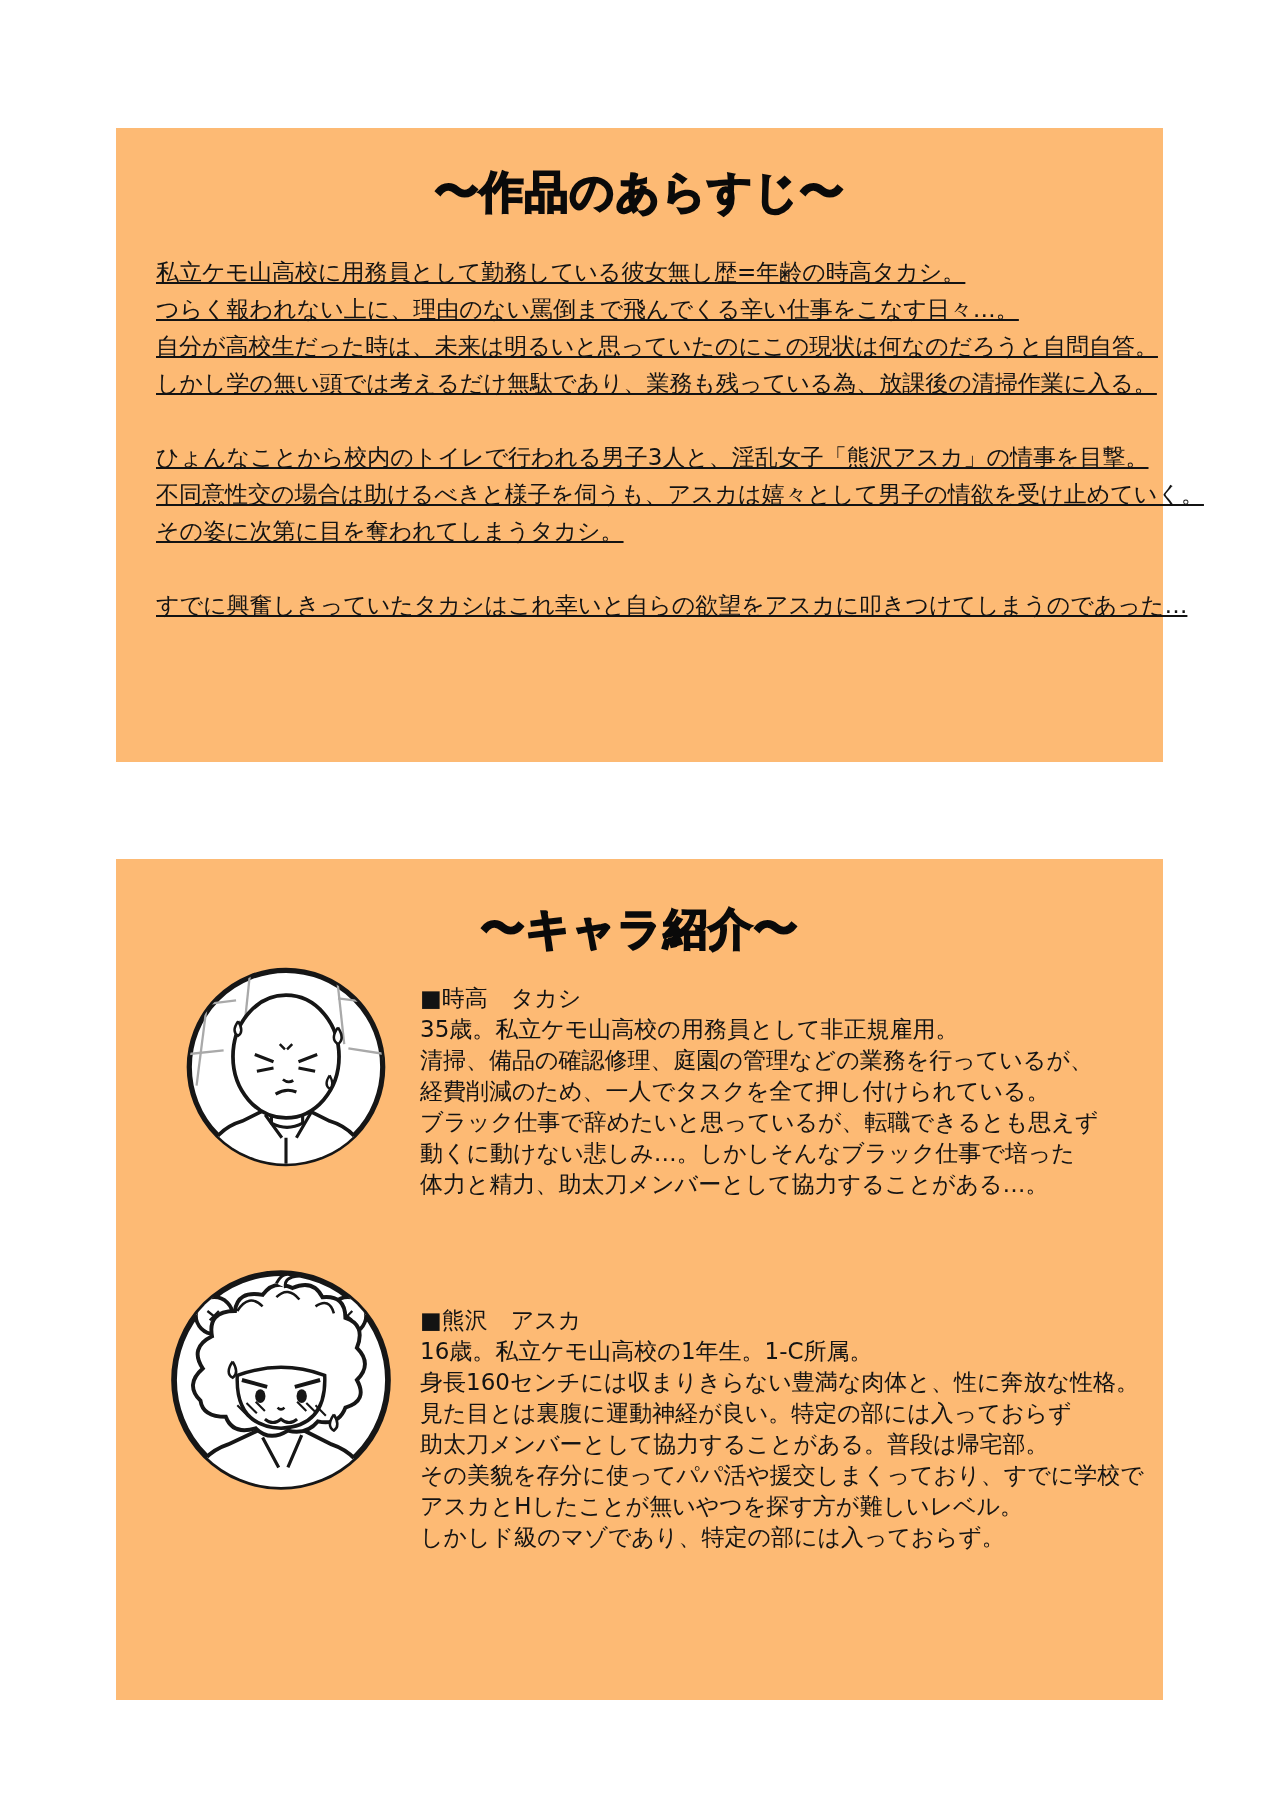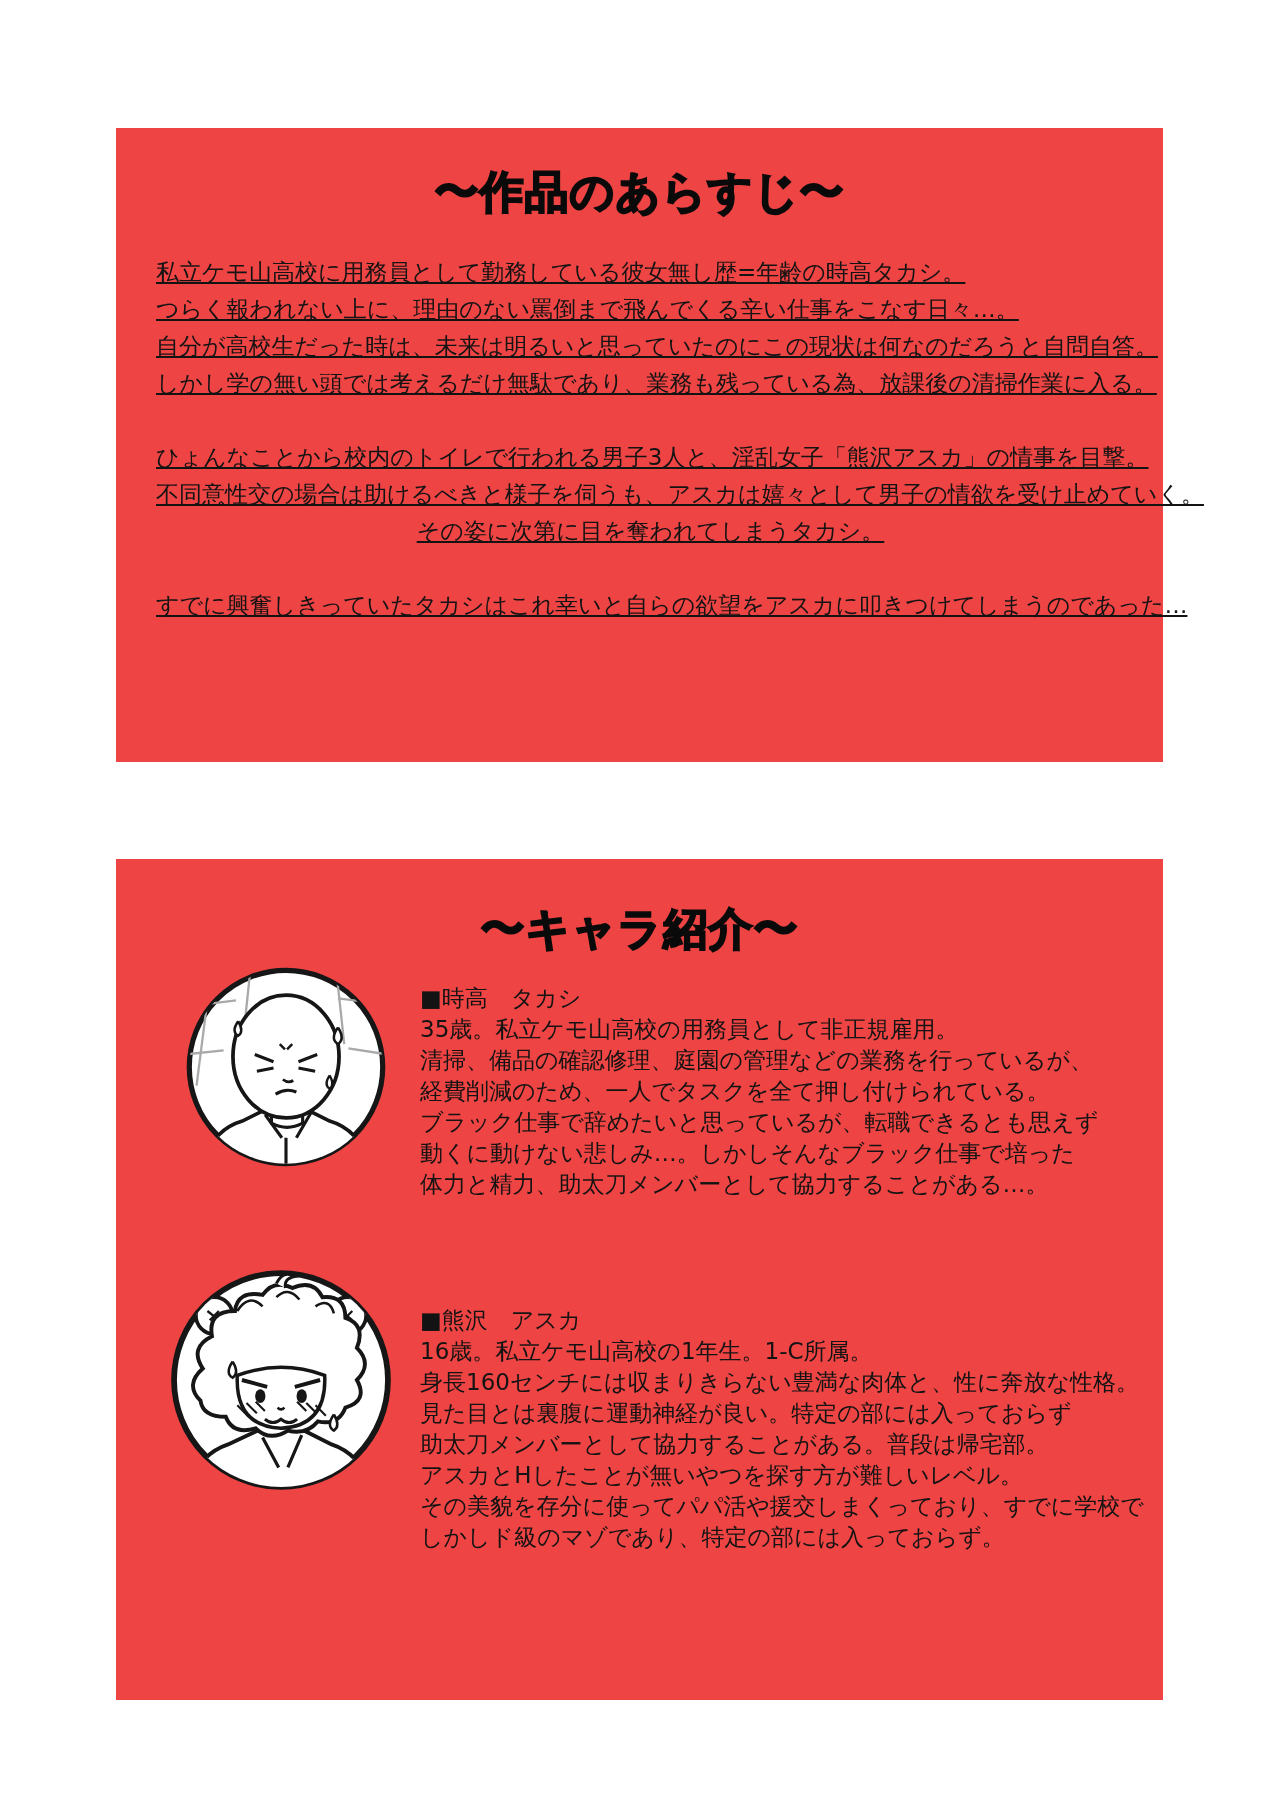--- a/index.html
+++ b/index.html
@@ -4,40 +4,40 @@
 <style>
   html,body { margin:0; padding:0; }
   body {
     width:1280px; height:1807px; position:relative;
     background:#ffffff; color:#131313;
     font-family:"DejaVu Sans", sans-serif;
     overflow:hidden;
   }
   .panel {
     position:absolute; left:116px; width:1047px;
-    background:#ef4444;
+    background:#fdba74;
   }
   #panel-synopsis   { top:128px;  height:634px; }
   #panel-characters { top:859px;  height:841px; }
 
   .panel-title {
     text-align:center; font-weight:bold; font-size:44px; line-height:52px;
     letter-spacing:1px; color:#0a0a0a;
     -webkit-text-stroke:2px #0a0a0a;
     white-space:nowrap;
   }
   #panel-synopsis .panel-title   { margin-top:38px; }
   #panel-characters .panel-title { margin-top:44px; }
 
   .synopsis-body {
     margin-top:36px; padding:0 18px 0 40px;
     font-size:23px; line-height:37px;text-decoration:underline;
   }
   .para { margin:0; }
-  .para + .para { margin-top:37px;text-align:center; }
+  .para + .para { margin-top:37px; }
   .tline { white-space:nowrap; }
 
   .char-entry-portrait {
     position:absolute; border-radius:50%;
   }
   #portrait-takashi { left:66px;  top:104px; width:208px; height:208px; }
   #portrait-asuka   { left:50px;  top:406px; width:230px; height:230px; }
 
   .char-text {
     position:absolute; left:304px;
@@ -166,18 +166,18 @@
     </svg>
   </div>
 
   <div class="char-text" id="char-text-asuka">
     <div class="char-name">■熊沢　アスカ</div>
     <div>
         <div class="tline">16歳。私立ケモ山高校の1年生。1-C所属。</div>
         <div class="tline">身長160センチには収まりきらない豊満な肉体と、性に奔放な性格。</div>
         <div class="tline">見た目とは裏腹に運動神経が良い。特定の部には入っておらず</div>
         <div class="tline">助太刀メンバーとして協力することがある。普段は帰宅部。</div>
+        <div class="tline">その美貌を存分に使ってパパ活や援交しまくっており、すでに学校で</div>
         <div class="tline">アスカとHしたことが無いやつを探す方が難しいレベル。</div>
-        <div class="tline">その美貌を存分に使ってパパ活や援交しまくっており、すでに学校で</div>
         <div class="tline">しかしド級のマゾであり、特定の部には入っておらず。</div>
       </div>
   </div>
 </section>
 
 </body></html>

